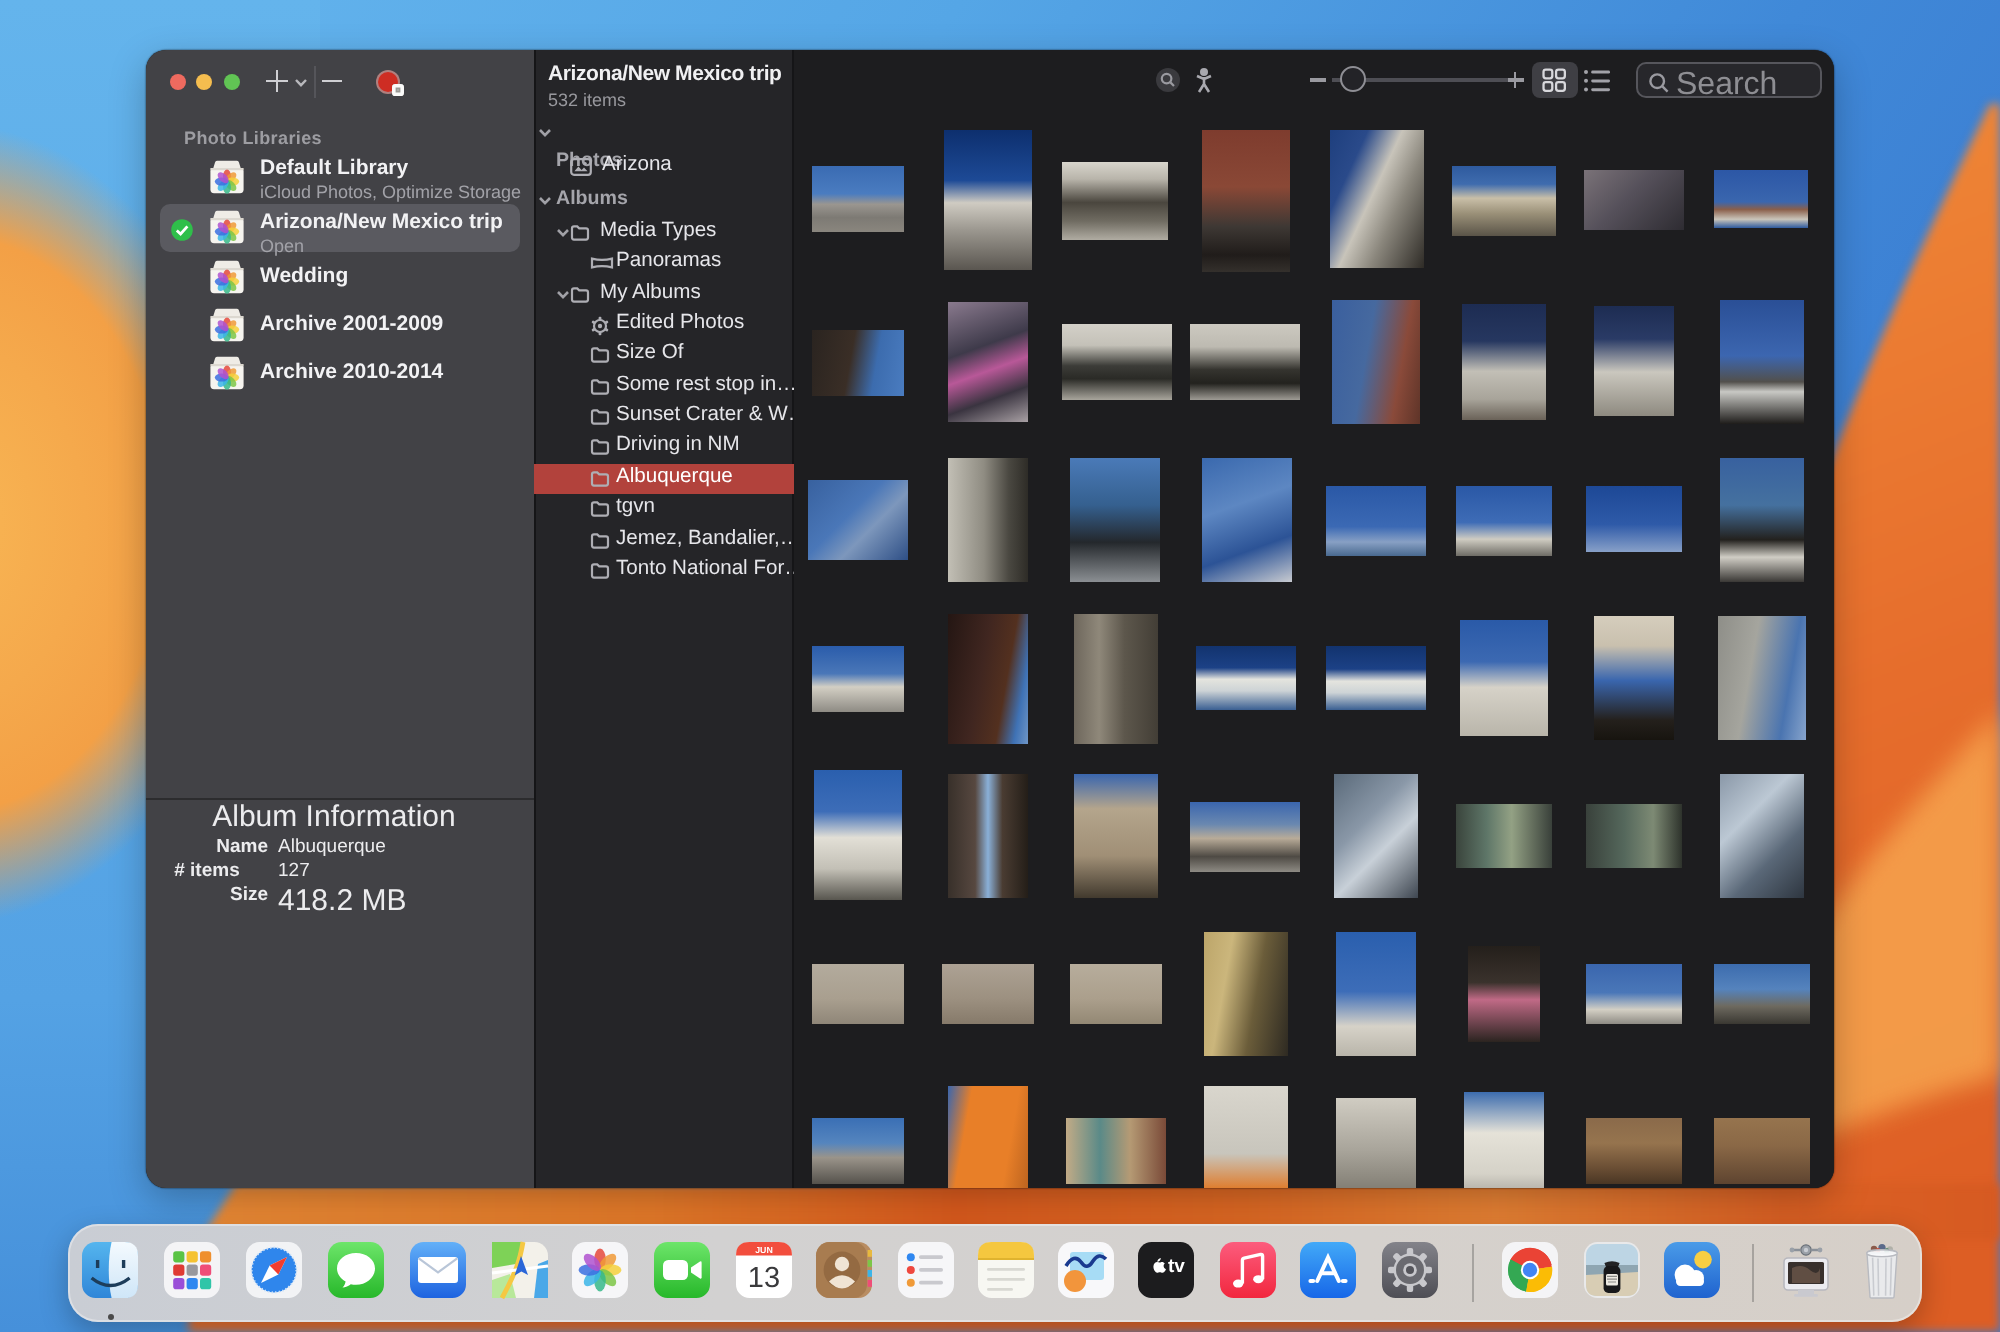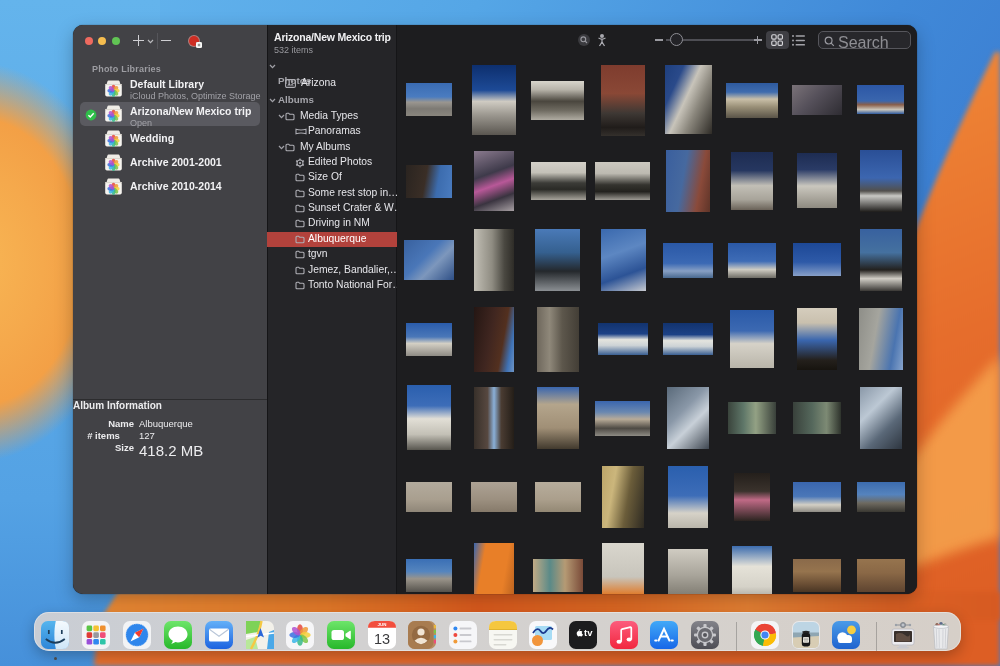--- a/index.html
+++ b/index.html
@@ -10,21 +10,21 @@
 #treepanel{position:absolute;left:194px;top:0;width:130px;height:569px;background:#252528;border-left:1px solid #151517;border-right:1px solid #151517;box-sizing:border-box}
 #main{position:absolute;left:324px;top:0;width:520px;height:569px;background:#1d1d1f}
 .shdr{font-size:9px;font-weight:bold;color:#9d9da2;letter-spacing:0.2px}
 .srowt{font-size:10.5px;font-weight:bold;color:#f2f2f4;white-space:nowrap}
 .srows{font-size:9px;color:#a2a2a8;white-space:nowrap}
 .thdr{font-size:9.8px;font-weight:bold;color:#a5a5ab}
 .titm{font-size:10.3px;color:#e6e6ea;white-space:nowrap}
 .tsel{color:#ffffff}
 .th{position:absolute}
 #wm{position:absolute;left:351px;top:285px;width:260px;text-align:center;font-size:20px;color:rgba(255,255,255,0.95)}
-#dock{position:absolute;left:34px;top:612px;width:927px;height:39px;border-radius:15px;background:linear-gradient(90deg,#c9cdd4 0%,#d2d1d1 35%,#d5d1cd 70%,#d6cfc8 100%);box-shadow:inset 0 0 0 1px rgba(255,255,255,0.35),0 5px 14px rgba(0,0,0,0.25)}
+#dock{position:absolute;left:34px;top:612px;width:927px;height:49px;border-radius:15px;background:linear-gradient(90deg,#c9cdd4 0%,#d2d1d1 35%,#d5d1cd 70%,#d6cfc8 100%);box-shadow:inset 0 0 0 1px rgba(255,255,255,0.35),0 5px 14px rgba(0,0,0,0.25)}
 .dk{position:absolute;top:8px}
 .ddv{position:absolute;top:10px;width:1px;height:29px;background:rgba(60,60,60,0.3)}
 </style></head><body>
 
 <svg id="wall" width="1000" height="666" viewBox="0 0 1000 666" preserveAspectRatio="none">
 <defs>
 <linearGradient id="blu" x1="0" y1="0" x2="1" y2="0.45">
 <stop offset="0" stop-color="#66b6ee"></stop>
         <stop offset="0.4" stop-color="#55a6e6"></stop>
         <stop offset="0.75" stop-color="#4089d8"></stop>
@@ -143,39 +143,39 @@
           <ellipse cx="0" cy="-2.6" rx="1.9" ry="3.2" fill="#e5493d" fill-opacity="0.85" transform="rotate(0)"></ellipse>
           <ellipse cx="0" cy="-2.6" rx="1.9" ry="3.2" fill="#f09a38" fill-opacity="0.85" transform="rotate(45)"></ellipse>
           <ellipse cx="0" cy="-2.6" rx="1.9" ry="3.2" fill="#f5d03c" fill-opacity="0.85" transform="rotate(90)"></ellipse>
           <ellipse cx="0" cy="-2.6" rx="1.9" ry="3.2" fill="#7cc647" fill-opacity="0.85" transform="rotate(135)"></ellipse>
           <ellipse cx="0" cy="-2.6" rx="1.9" ry="3.2" fill="#36b889" fill-opacity="0.85" transform="rotate(180)"></ellipse>
           <ellipse cx="0" cy="-2.6" rx="1.9" ry="3.2" fill="#3bb5e8" fill-opacity="0.85" transform="rotate(225)"></ellipse>
           <ellipse cx="0" cy="-2.6" rx="1.9" ry="3.2" fill="#3b6fe0" fill-opacity="0.85" transform="rotate(270)"></ellipse>
           <ellipse cx="0" cy="-2.6" rx="1.9" ry="3.2" fill="#b052d0" fill-opacity="0.85" transform="rotate(315)"></ellipse>
         </g>
 </svg>
-<div class="abs srowt" style="left:57px;top:131px">Archive 2001-2001</div>
+<div class="abs srowt" style="left:57px;top:131px">Archive 2001-2009</div>
 <svg class="abs" style="left:31px;top:152.5px" width="19" height="17" viewBox="0 0 19 17">
 <path d="M2.5 4.5 L3.5 1.2 Q3.7 0.4 4.5 0.4 L14.5 0.4 Q15.3 0.4 15.5 1.2 L16.5 4.5 Z" fill="#efece6"></path>
 <rect x="1.2" y="4" width="16.6" height="12.6" rx="1.8" fill="#f6f4ef"></rect>
 <rect x="1.2" y="4" width="16.6" height="1.1" fill="#dcd8d0"></rect>
 <g transform="translate(9.5,10.8) scale(1.05)">
           <ellipse cx="0" cy="-2.6" rx="1.9" ry="3.2" fill="#e5493d" fill-opacity="0.85" transform="rotate(0)"></ellipse>
           <ellipse cx="0" cy="-2.6" rx="1.9" ry="3.2" fill="#f09a38" fill-opacity="0.85" transform="rotate(45)"></ellipse>
           <ellipse cx="0" cy="-2.6" rx="1.9" ry="3.2" fill="#f5d03c" fill-opacity="0.85" transform="rotate(90)"></ellipse>
           <ellipse cx="0" cy="-2.6" rx="1.9" ry="3.2" fill="#7cc647" fill-opacity="0.85" transform="rotate(135)"></ellipse>
           <ellipse cx="0" cy="-2.6" rx="1.9" ry="3.2" fill="#36b889" fill-opacity="0.85" transform="rotate(180)"></ellipse>
           <ellipse cx="0" cy="-2.6" rx="1.9" ry="3.2" fill="#3bb5e8" fill-opacity="0.85" transform="rotate(225)"></ellipse>
           <ellipse cx="0" cy="-2.6" rx="1.9" ry="3.2" fill="#3b6fe0" fill-opacity="0.85" transform="rotate(270)"></ellipse>
           <ellipse cx="0" cy="-2.6" rx="1.9" ry="3.2" fill="#b052d0" fill-opacity="0.85" transform="rotate(315)"></ellipse>
         </g>
 </svg>
 <div class="abs srowt" style="left:57px;top:155px">Archive 2010-2014</div>
 <div class="abs" style="left:0px;top:373.5px;width:194px;height:1px;background:#2c2c2e"></div>
-<div class="abs" style="left:0px;top:375px;width:188px;text-align:left;font-size:10px;font-weight:bold;color:#ececee">Album Information</div>
+<div class="abs" style="left:0px;top:375px;width:188px;text-align:center;font-size:15px;font-weight:normal;color:#ececee">Album Information</div>
 <div class="abs" style="left:0px;top:392.5px;width:61px;text-align:right;font-size:9.5px;font-weight:bold;color:#ececee">Name</div>
 <div class="abs" style="left:66px;top:392.5px;font-size:9.5px;color:#ececee">Albuquerque</div>
 <div class="abs" style="left:0px;top:404.5px;width:61px;text-align:center;font-size:9.5px;font-weight:bold;color:#ececee"># items</div>
 <div class="abs" style="left:66px;top:404.5px;font-size:9.5px;color:#ececee">127</div>
 <div class="abs" style="left:0px;top:416.5px;width:61px;text-align:right;font-size:9.5px;font-weight:bold;color:#ececee">Size</div>
 <div class="abs" style="left:66px;top:416.5px;font-size:15px;color:#ececee">418.2 MB</div>
 </div>
 <div id="treepanel"></div>
 <div class="abs" style="left:194px;top:6px;width:130px">
       <div style="margin-left:7px;font-size:10.5px;font-weight:bold;color:#f0f0f2;letter-spacing:-0.2px;white-space:nowrap">Arizona/New Mexico trip</div>

